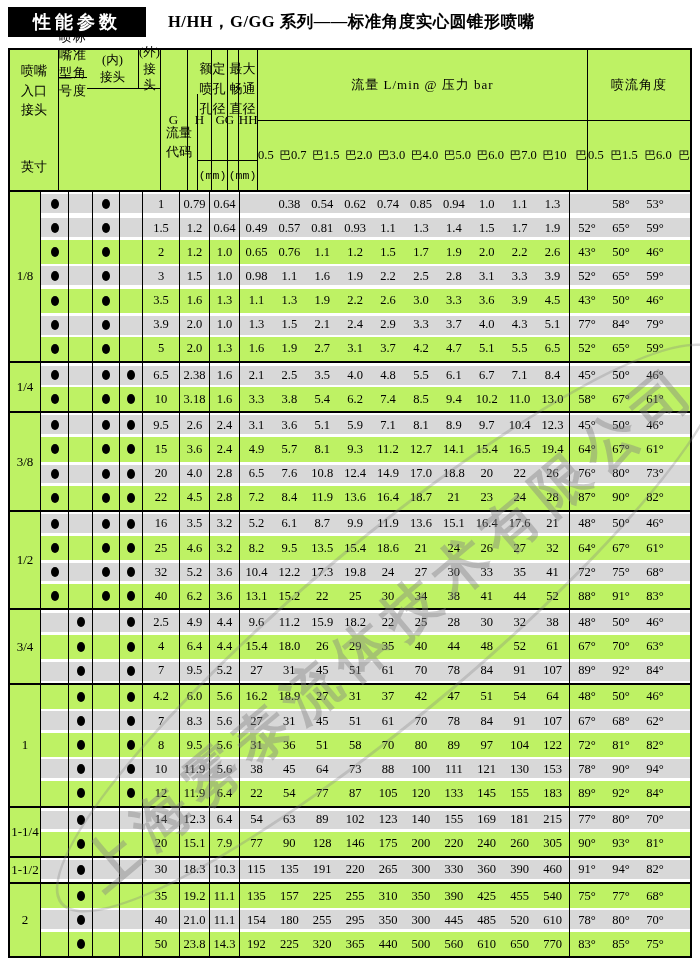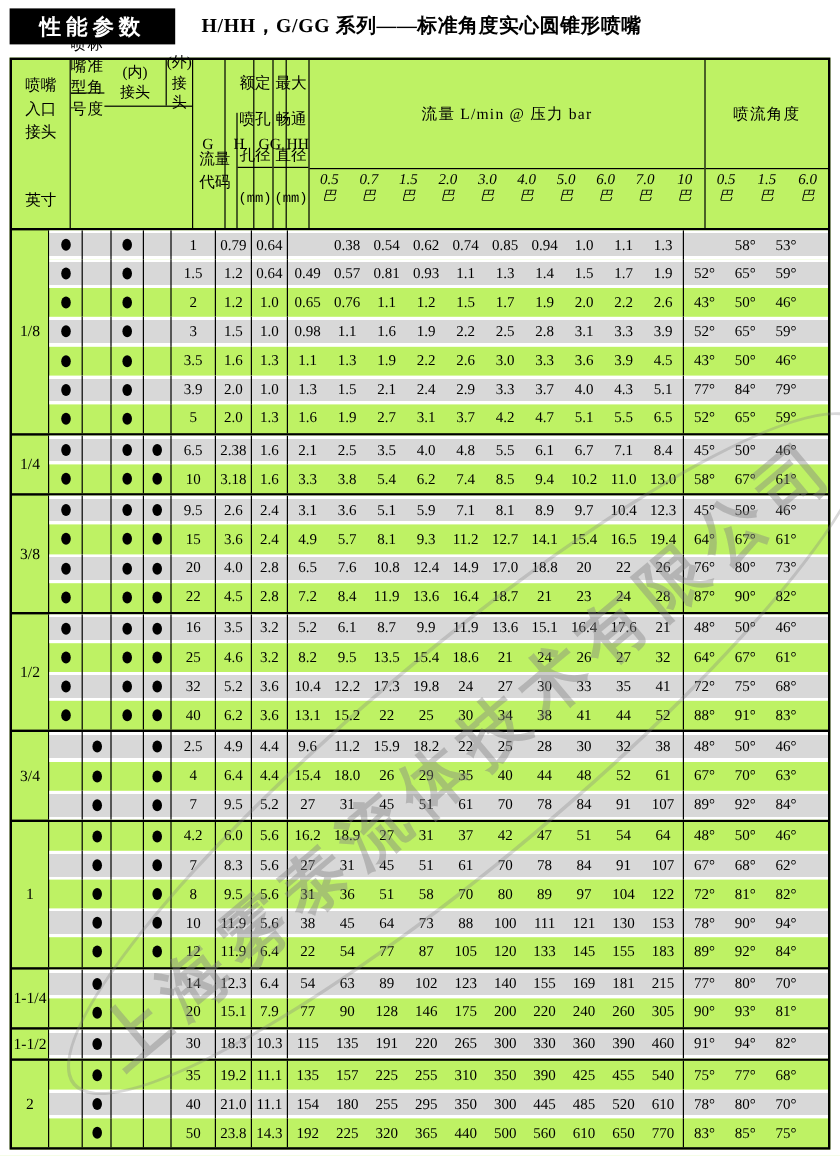--- a/index.html
+++ b/index.html
@@ -37,30 +37,30 @@
   .mg-r4 { flex:1; display:flex; }
   .mg-c { display:flex; align-items:center; justify-content:center; font-size:13px; }
   .mg-g { width:28px; border-right:1px solid #000; }
   .mg-h { width:24px; border-right:1px solid #000; }
   .mg-gg { width:27px; border-right:1px solid #000; }
   .mg-hh { flex:1; }
 
   .hc-code { width:37px; display:flex; flex-direction:column; justify-content:center; line-height:1.5;margin-top:44px; }
 
   .hc-mm { width:30px; display:flex; flex-direction:column; }
-  .hc-mm .mm-top { height:90px; border-bottom:1px solid #000; display:flex; flex-direction:column; justify-content:space-between; padding-top:9px; line-height:1.55; }
+  .hc-mm .mm-top { height:111px; border-bottom:1px solid #000; display:flex; flex-direction:column; justify-content:flex-start; padding-top:9px; line-height:1.55; }
   .hc-mm .mm-unit { flex:1; display:flex; align-items:center; justify-content:center; font-size:11.5px;font-family:Liberation Mono, monospace; }
 
   .hc-flow { width:330px; display:flex; flex-direction:column; }
   .hc-angle { width:102px; display:flex; flex-direction:column; border-right:none; }
-  .grp-title { height:91px; border-bottom:1px solid #000; display:flex; align-items:center; justify-content:center; letter-spacing:1px; }
+  .grp-title { height:71px; border-bottom:1px solid #000; display:flex; align-items:center; justify-content:center; letter-spacing:1px; }
   .press-row { flex:1; display:grid; }
   .hc-flow .press-row { grid-template-columns:repeat(10,1fr); }
   .hc-angle .press-row { grid-template-columns:repeat(3,1fr); }
-  .press { display:flex; flex-direction:column; align-items:center; justify-content:flex-start; font-size:12.5px; line-height:1.3;font-style:italic; }
+  .press { display:flex; flex-direction:row; align-items:center; justify-content:space-between; font-size:12.5px; line-height:1.3; }
   .press .bar { font-size:11.5px; }
 
   
   .section { display:flex; border-top:2px solid #000; }
   .section:first-child { border-top:none; }
   .size-cell { width:31px; border-right:1px solid #000; display:flex; align-items:center; justify-content:center; font-size:13px; }
   .rows { flex:1; display:flex; flex-direction:column; }
   .row { height:24.15px; display:flex; }
   .row.shaded { background:linear-gradient(to bottom,#fff 0 2.5px,#d8d8d8 2.5px 21.5px,#fff 21.5px 100%); }
   .c { border-right:1px solid #000; display:flex; align-items:center; justify-content:center; font-size:12.5px; }

